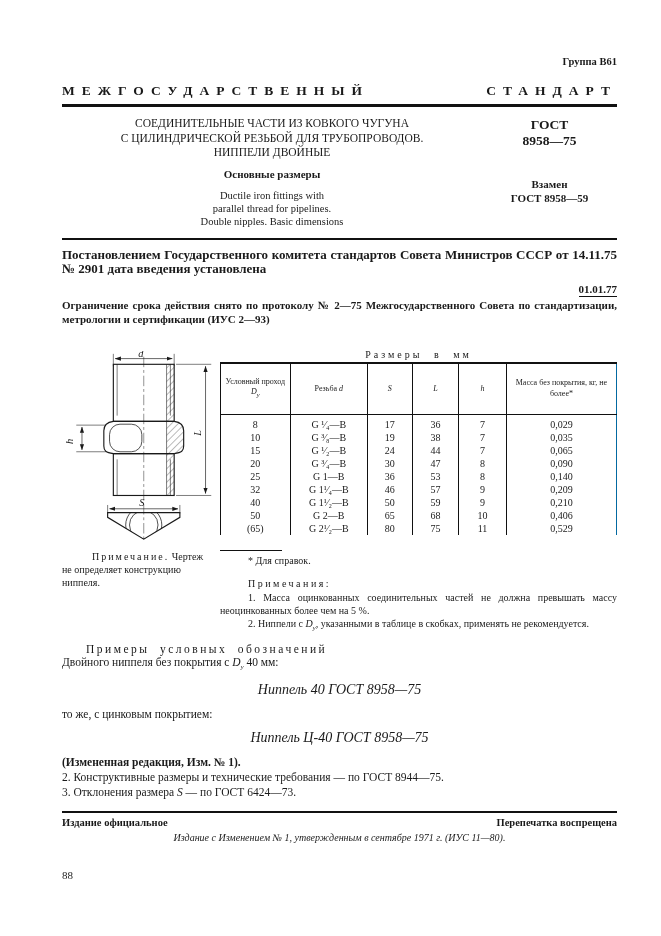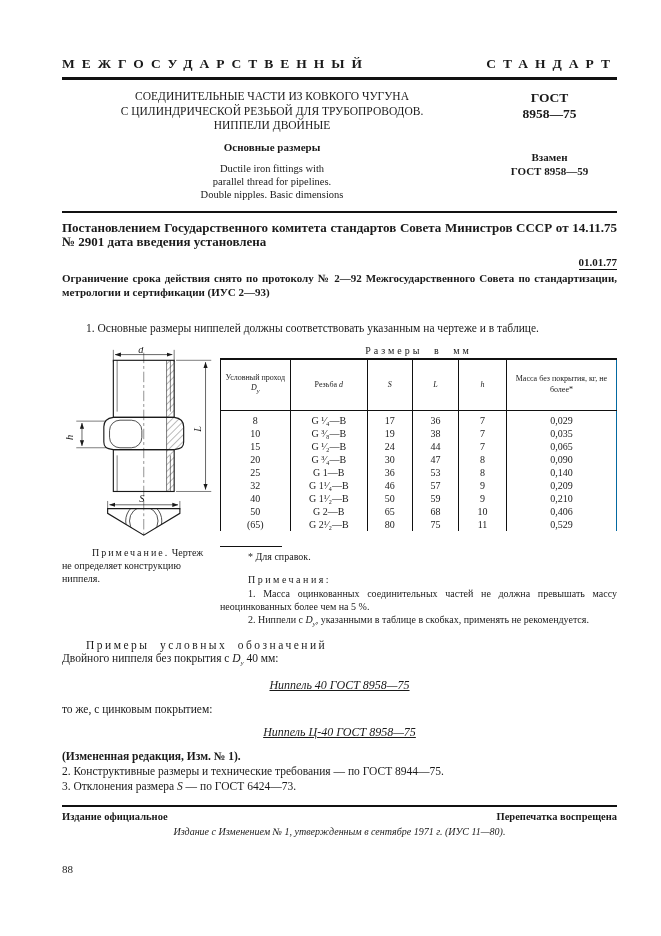--- a/index.html
+++ b/index.html
@@ -59,34 +59,35 @@
   .left-note { width:158px; flex:none; font-size:10px; line-height:13px; text-indent:30px; padding-right:12px; }
   .spaced { letter-spacing:2px; }
   .right-notes { flex:1; font-size:10px; line-height:13px; }
   .fn-rule { width:62px; border-top:1px solid #111; margin-bottom:3px; }
   .footnote { text-indent:28px; margin-bottom:10px; }
   .notes-label { text-indent:28px; letter-spacing:2.5px; margin-bottom:1px; }
   .note-item { text-indent:28px; text-align:justify; }
 
   .examples-label { font-size:11.5px; letter-spacing:2.5px; word-spacing:5px; text-indent:24px; margin-top:9px; }
   .body-line { font-size:11.5px; text-indent:24px; line-height:15px; }
-  .designation { font-size:12px; font-style:italic; text-align:center; margin:8px 0 9px 0;text-decoration:underline; }
+  .designation { font-size:14px; font-style:italic; text-align:center; margin:8px 0 9px 0; }
   .amended { font-weight:bold; }
 
   .footer-rule { border-top:2.5px solid #111; margin-top:11px; margin-bottom:4px; }
   .footer-row { display:flex; justify-content:space-between; font-weight:bold; font-size:10.5px; }
   .edition-note { text-align:center; font-style:italic; font-size:10px; margin-top:4px; }
   .page-number { font-size:11px; margin-top:26px; }
 </style>
 </head>
 <body>
 
 <div class="page">
   <div class="content">
 
+    <div class="group-label">Группа В61</div>
 
     <div class="std-line">
       <span class="w1">МЕЖГОСУДАРСТВЕННЫЙ</span>
       <span class="w2">СТАНДАРТ</span>
     </div>
     <div class="rule-thick"></div>
 
     <div class="title-row">
       <div class="title-left">
         <div>СОЕДИНИТЕЛЬНЫЕ ЧАСТИ ИЗ КОВКОГО ЧУГУНА</div>
@@ -113,23 +114,22 @@
         <div>ГОСТ 8958—59</div>
       </div>
     </div>
 
     <div class="rule-med"></div>
 
     <p class="decree">Постановлением Государственного комитета стандартов Совета Министров СССР от 14.11.75 № 2901 дата введения установлена</p>
     <div class="date-line">
       <span>01.01.77</span>
     </div>
-    <p class="limitation">Ограничение срока действия снято по протоколу № 2—92 Межгосударственного Совета по стандартизации, метрологии и сертификации (ИУС 2—93)</p>
-
-    <p class="para1">1. Основные размеры ниппелей должны соответствовать указанным на чертеже и в таблице.</p>
+    <p class="limitation">Ограничение срока действия снято по протоколу № 2—75 Межгосударственного Совета по стандартизации, метрологии и сертификации (ИУС 2—93)</p>
+
 
     <div class="fig-table-row">
       <div class="figure">
         <svg width="154" height="192" viewBox="0 0 162 202">
           <defs>
             <marker id="arr" viewBox="0 0 10 10" refX="9.5" refY="5" markerWidth="9" markerHeight="9" orient="auto-start-reverse">
               <path d="M0,1.5 L10,5 L0,8.5 z" fill="#1a1a1a"></path>
             </marker>
             <pattern id="hatch" patternUnits="userSpaceOnUse" width="5" height="5" patternTransform="rotate(45)">
               <line x1="0" y1="0" x2="0" y2="5" stroke="#333" stroke-width="0.7"></line>

